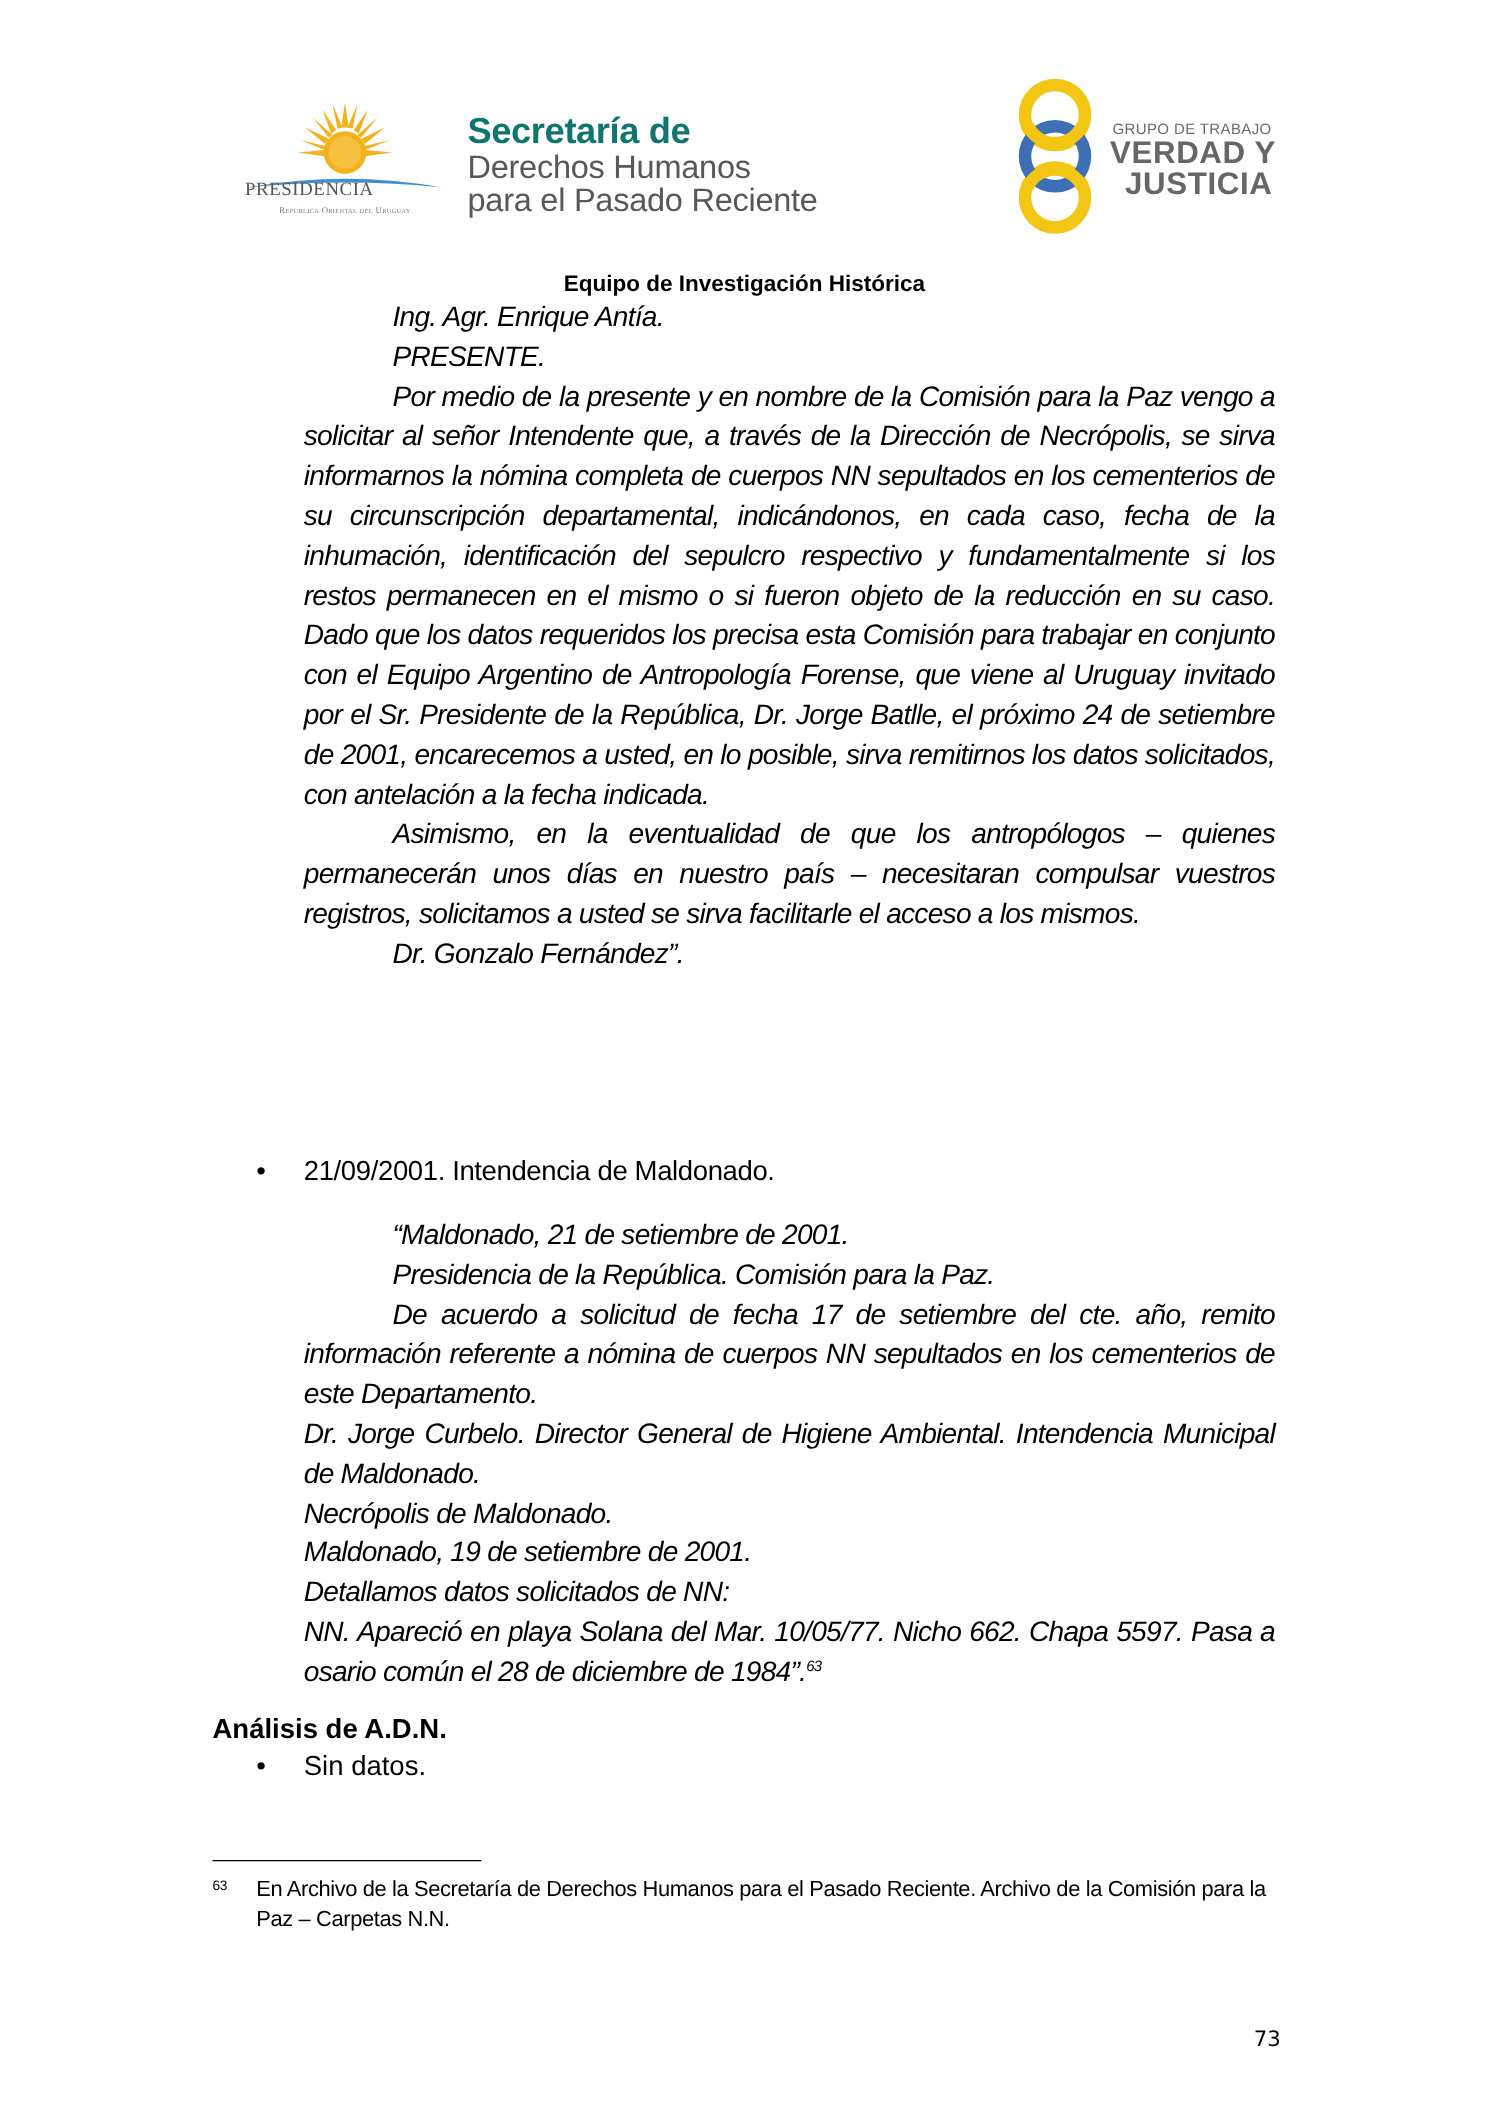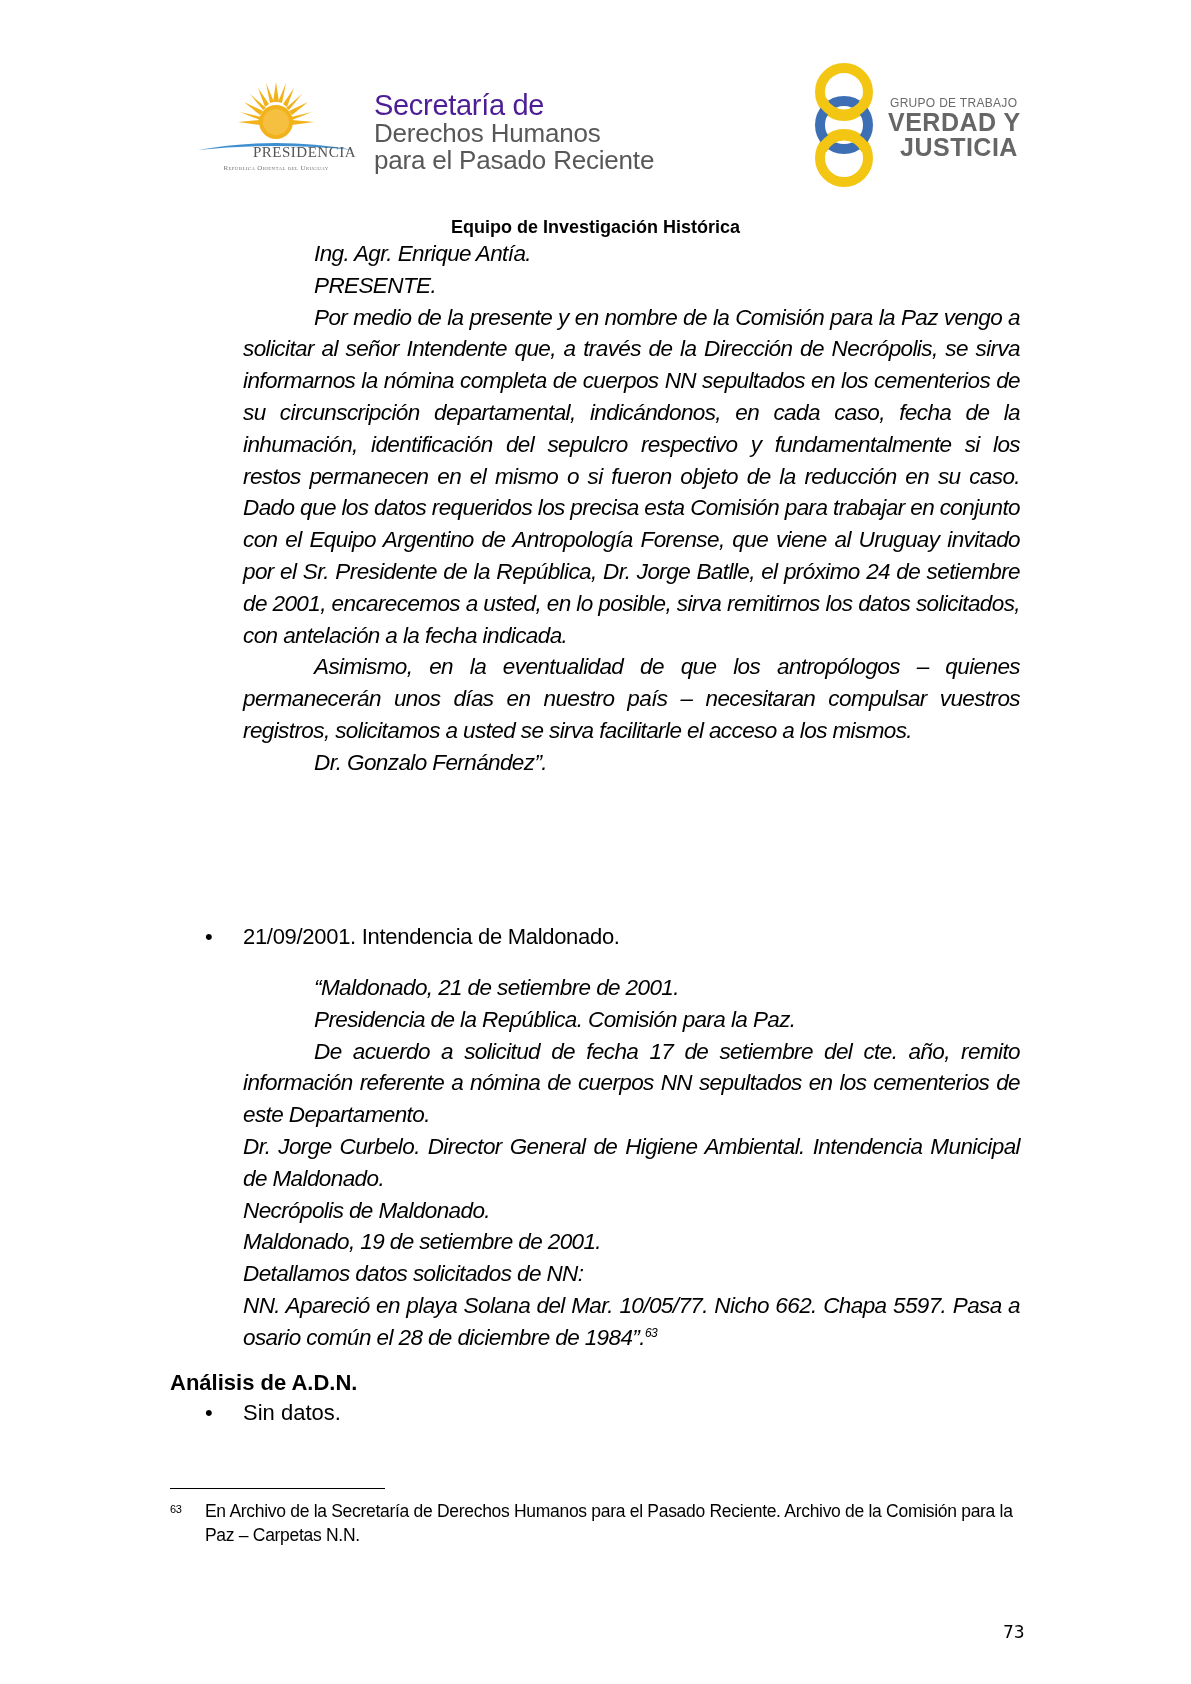--- a/index.html
+++ b/index.html
@@ -2,25 +2,25 @@
 <html><head>
   <meta charset="utf-8">
   <style>
     html, body { margin: 0; padding: 0; background: #ffffff; }
     body { width: 1191px; height: 1684px; position: relative; overflow: hidden; font-family: "Liberation Sans", sans-serif; color: #000; }
 
     
     .logo-presidencia { position: absolute; left: 196px; top: 80px; width: 160px; height: 100px; }
     .logo-presidencia .sun { position: absolute; left: 40px; top: 0; }
     .logo-presidencia .arc { position: absolute; left: 0; top: 60px; }
-    .logo-presidencia .pres-title { position: absolute; left: 0; width: 160px; top: 64px; text-align: right; font-family: "Liberation Serif", serif; font-size: 15px; letter-spacing: 0.5px; color: #555; }
+    .logo-presidencia .pres-title { position: absolute; left: 0; width: 160px; top: 64px; text-align: left; font-family: "Liberation Serif", serif; font-size: 15px; letter-spacing: 0.5px; color: #555; }
     .logo-presidencia .pres-sub { position: absolute; left: 0; width: 160px; top: 84px; text-align: center; font-family: "Liberation Serif", serif; font-size: 7px; letter-spacing: 0.3px; color: #777; font-variant: small-caps; }
 
     .secretaria { position: absolute; left: 374px; top: 90px; color: #5a5a5a; }
-    .secretaria .l1 { font-size: 29px; font-weight: 400; line-height: 30px; color: #4c1d95; letter-spacing: -0.3px; }
+    .secretaria .l1 { font-size: 29px; font-weight: 700; line-height: 30px; color: #0f766e; letter-spacing: -0.3px; }
     .secretaria .l2, .secretaria .l3 { font-size: 26px; line-height: 27px; color: #585858; letter-spacing: -0.2px; }
 
     .logo-vyj { position: absolute; left: 808px; top: 60px; width: 230px; height: 130px; }
     .logo-vyj svg { position: absolute; left: 0; top: 0; }
     .logo-vyj .g1 { position: absolute; left: 82px; top: 36px; font-size: 12px; color: #6a6a6a; letter-spacing: 0.3px; white-space: nowrap; }
     .logo-vyj .g2 { position: absolute; left: 80px; top: 49px; font-size: 25px; font-weight: bold; color: #666; letter-spacing: 0.5px; line-height: 26px; white-space: nowrap; }
     .logo-vyj .g3 { position: absolute; left: 80px; top: 74px; font-size: 25px; font-weight: bold; color: #666; letter-spacing: 0.5px; line-height: 26px; white-space: nowrap; margin-left: 12px; }
 
     .section-title { position: absolute; left: 0; width: 1191px; top: 217px; text-align: center; font-size: 18px; font-weight: bold; }
 

